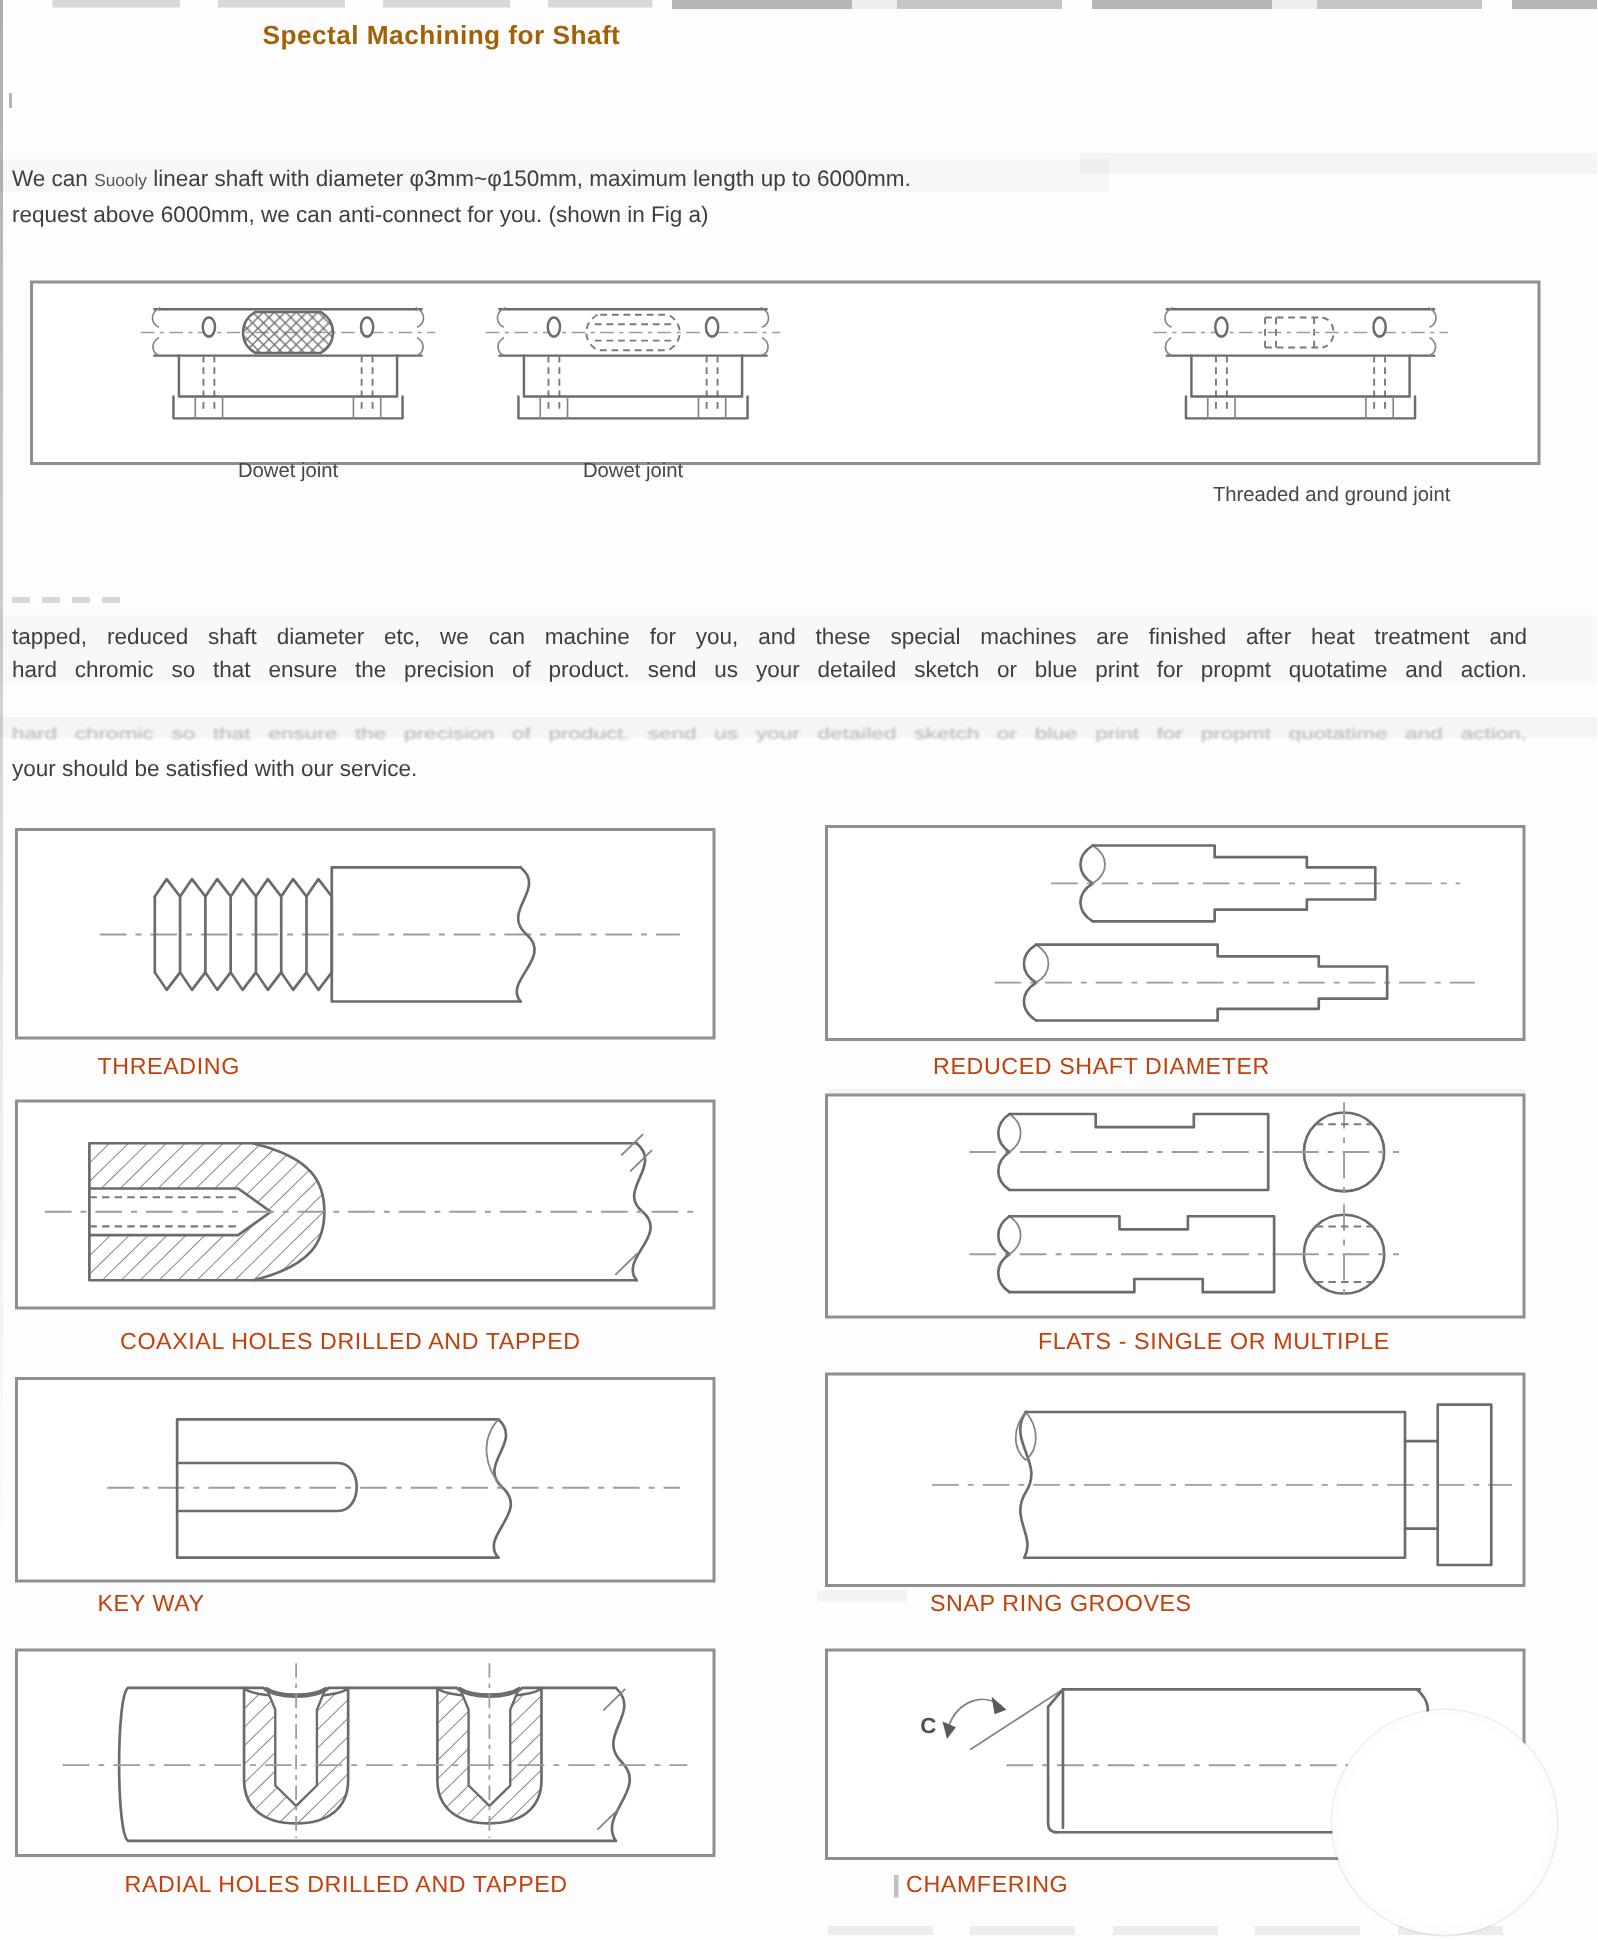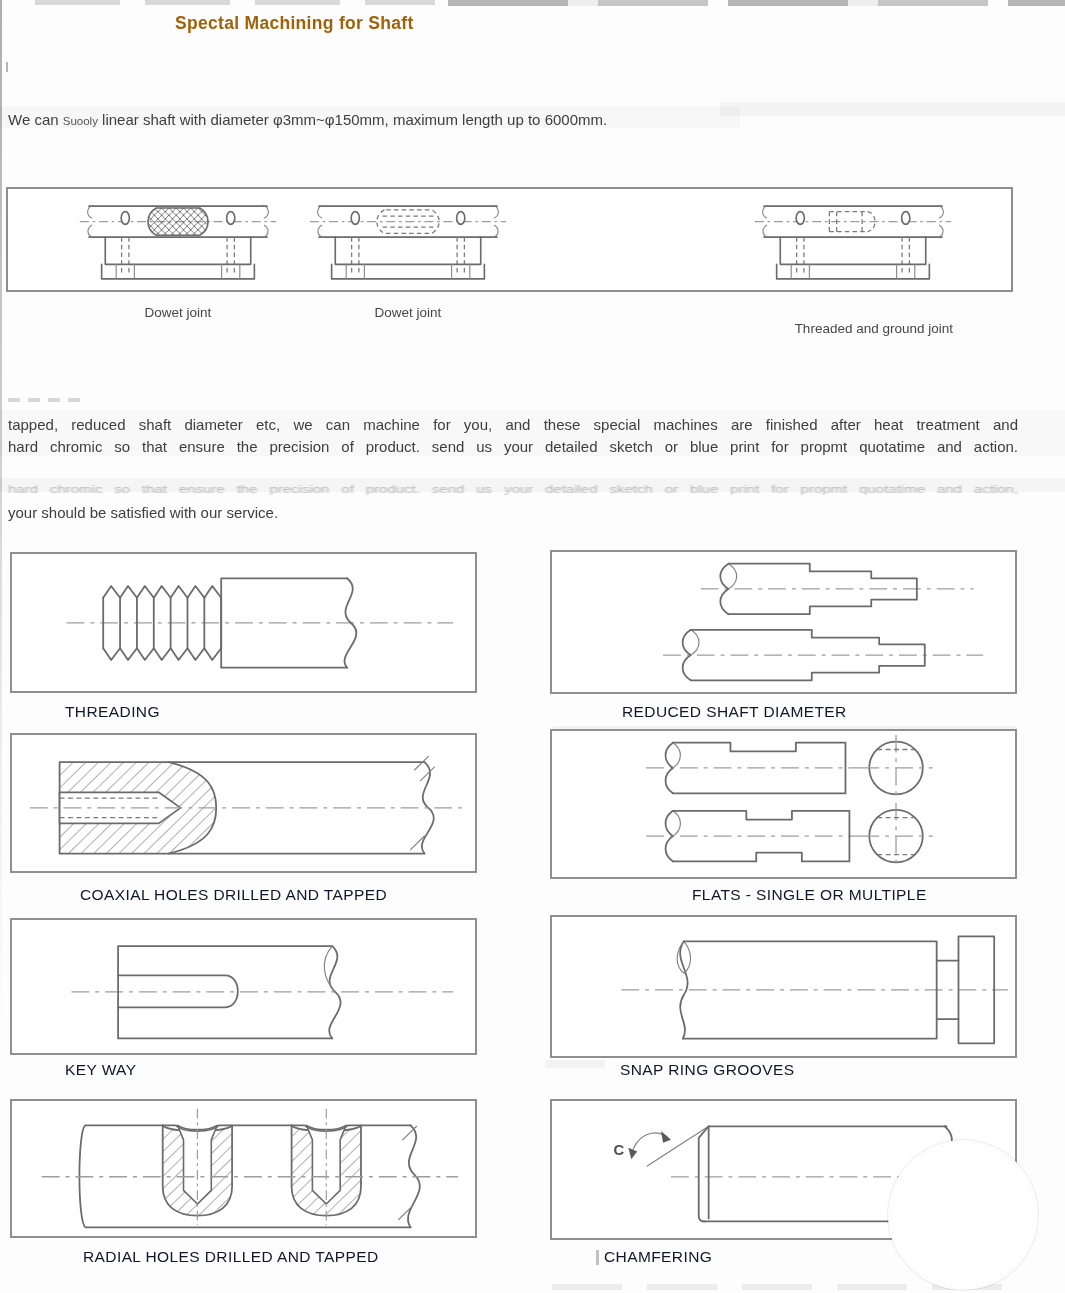--- a/index.html
+++ b/index.html
@@ -8,21 +8,21 @@
   .abs{position:absolute;}
   .title{font-size:17.5px;font-weight:bold;color:#a16207;letter-spacing:.3px;}
   .bodytext{font-size:15px;line-height:21.5px;color:#3e3e3e;}
   .line{white-space:nowrap;}
   .wrapline{white-space:normal;}
   .j{white-space:normal;text-align:justify;text-align-last:justify;}
   .small-inline{font-size:11.5px;color:#555;}
   .figbox{border:2px solid #8e8e8e;background:#fff;box-sizing:border-box;}
   .panel{border:2px solid #8f8f8f;background:#fff;box-sizing:border-box;}
   .panel svg{display:block;width:100%;height:100%;}
-  .caption{font-size:15.5px;color:#0f172a;letter-spacing:.4px;white-space:nowrap;text-align:center;}
+  .caption{font-size:15.5px;color:#c2410c;letter-spacing:.4px;white-space:nowrap;text-align:center;}
   .jointwrap{position:absolute;width:200px;text-align:center;}
   .jlabel{font-size:13.5px;color:#474747;margin-top:2px;}
   .ghost{font-size:15px;color:#5a5a5a;opacity:.42;filter:blur(1.1px);transform:scaleY(.72);transform-origin:top left;}
   .tailtext{font-size:15px;color:#3e3e3e;}
   .wm{border-radius:50%;background:#fff;box-shadow:0 0 0 1px rgba(0,0,0,.07), inset 0 0 14px rgba(0,0,0,.025);z-index:9;}
   
   .s{stroke:#6b6b6b;stroke-width:1.8;fill:none;stroke-linecap:round;stroke-linejoin:round;}
   .sw{stroke:#6b6b6b;stroke-width:1.8;fill:#fff;stroke-linejoin:round;}
   .thin{stroke:#848484;stroke-width:1.2;fill:none;stroke-linecap:round;}
   .cl{stroke:#9d9d9d;stroke-width:1.3;fill:none;stroke-dasharray:18 6 4 6;}
@@ -64,23 +64,24 @@
   <div class="abs art" style="left:552px;top:726px;width:465px;height:5px;background:rgba(0,0,0,.045);border-radius:2px;"></div>
   <div class="abs art" style="left:545px;top:1060px;width:60px;height:8px;background:rgba(0,0,0,.04);border-radius:2px;"></div>
   <div class="abs art" style="left:596px;top:1250px;width:3px;height:15px;background:rgba(120,120,120,.45);"></div>
   <div class="abs art" style="left:552px;top:1284px;width:470px;height:6px;opacity:.55;
               background:repeating-linear-gradient(90deg, rgba(0,0,0,.12) 0 70px, transparent 70px 95px);"></div>
 
   <div class="abs title" style="left:175px;top:13px;">Spectal Machining for Shaft</div>
 
   <div class="abs bodytext" style="left:8px;top:109px;width:1008px;">
     <div class="line"><span>We can </span><span class="small-inline">Suooly</span><span> linear shaft with diameter φ3mm~φ150mm, maximum length up to 6000mm.</span></div>
-  </div>
-
-  <div class="abs figbox" style="left:6px;top:187px;width:1007px;height:105px;">
+    <div class="wrapline">request above 6000mm, we can anti-connect for you. (shown in Fig a)</div>
+  </div>
+
+  <div class="abs figbox" style="left:20px;top:187px;width:1007px;height:123px;">
 
     <div class="jointwrap" style="left:70px;top:8px;">
       <svg width="200" height="102" viewBox="0 0 220 112">
         <path class="s" d="M12,10 H208 M12,44 H208"></path>
         <path class="thin" d="M16,9 C9,12 9,20 15,23 M15,31 C9,35 10,42 16,44 M204,9 C211,12 211,20 205,23 M205,31 C211,35 210,42 204,44"></path>
         <path class="clj" d="M2,27 H218"></path>
         <path d="M86,12 C74,19 74,35 86,42 L134,42 C146,35 146,19 134,12 Z" fill="url(#hx)" stroke="#6b6b6b" stroke-width="1.8"></path>
         <ellipse class="sw" cx="52" cy="23" rx="4.5" ry="7"></ellipse>
           <ellipse class="sw" cx="168" cy="23" rx="4.5" ry="7"></ellipse>
         <path class="d" d="M48,44 V86 M56,44 V86 M164,44 V86 M172,44 V86"></path>

